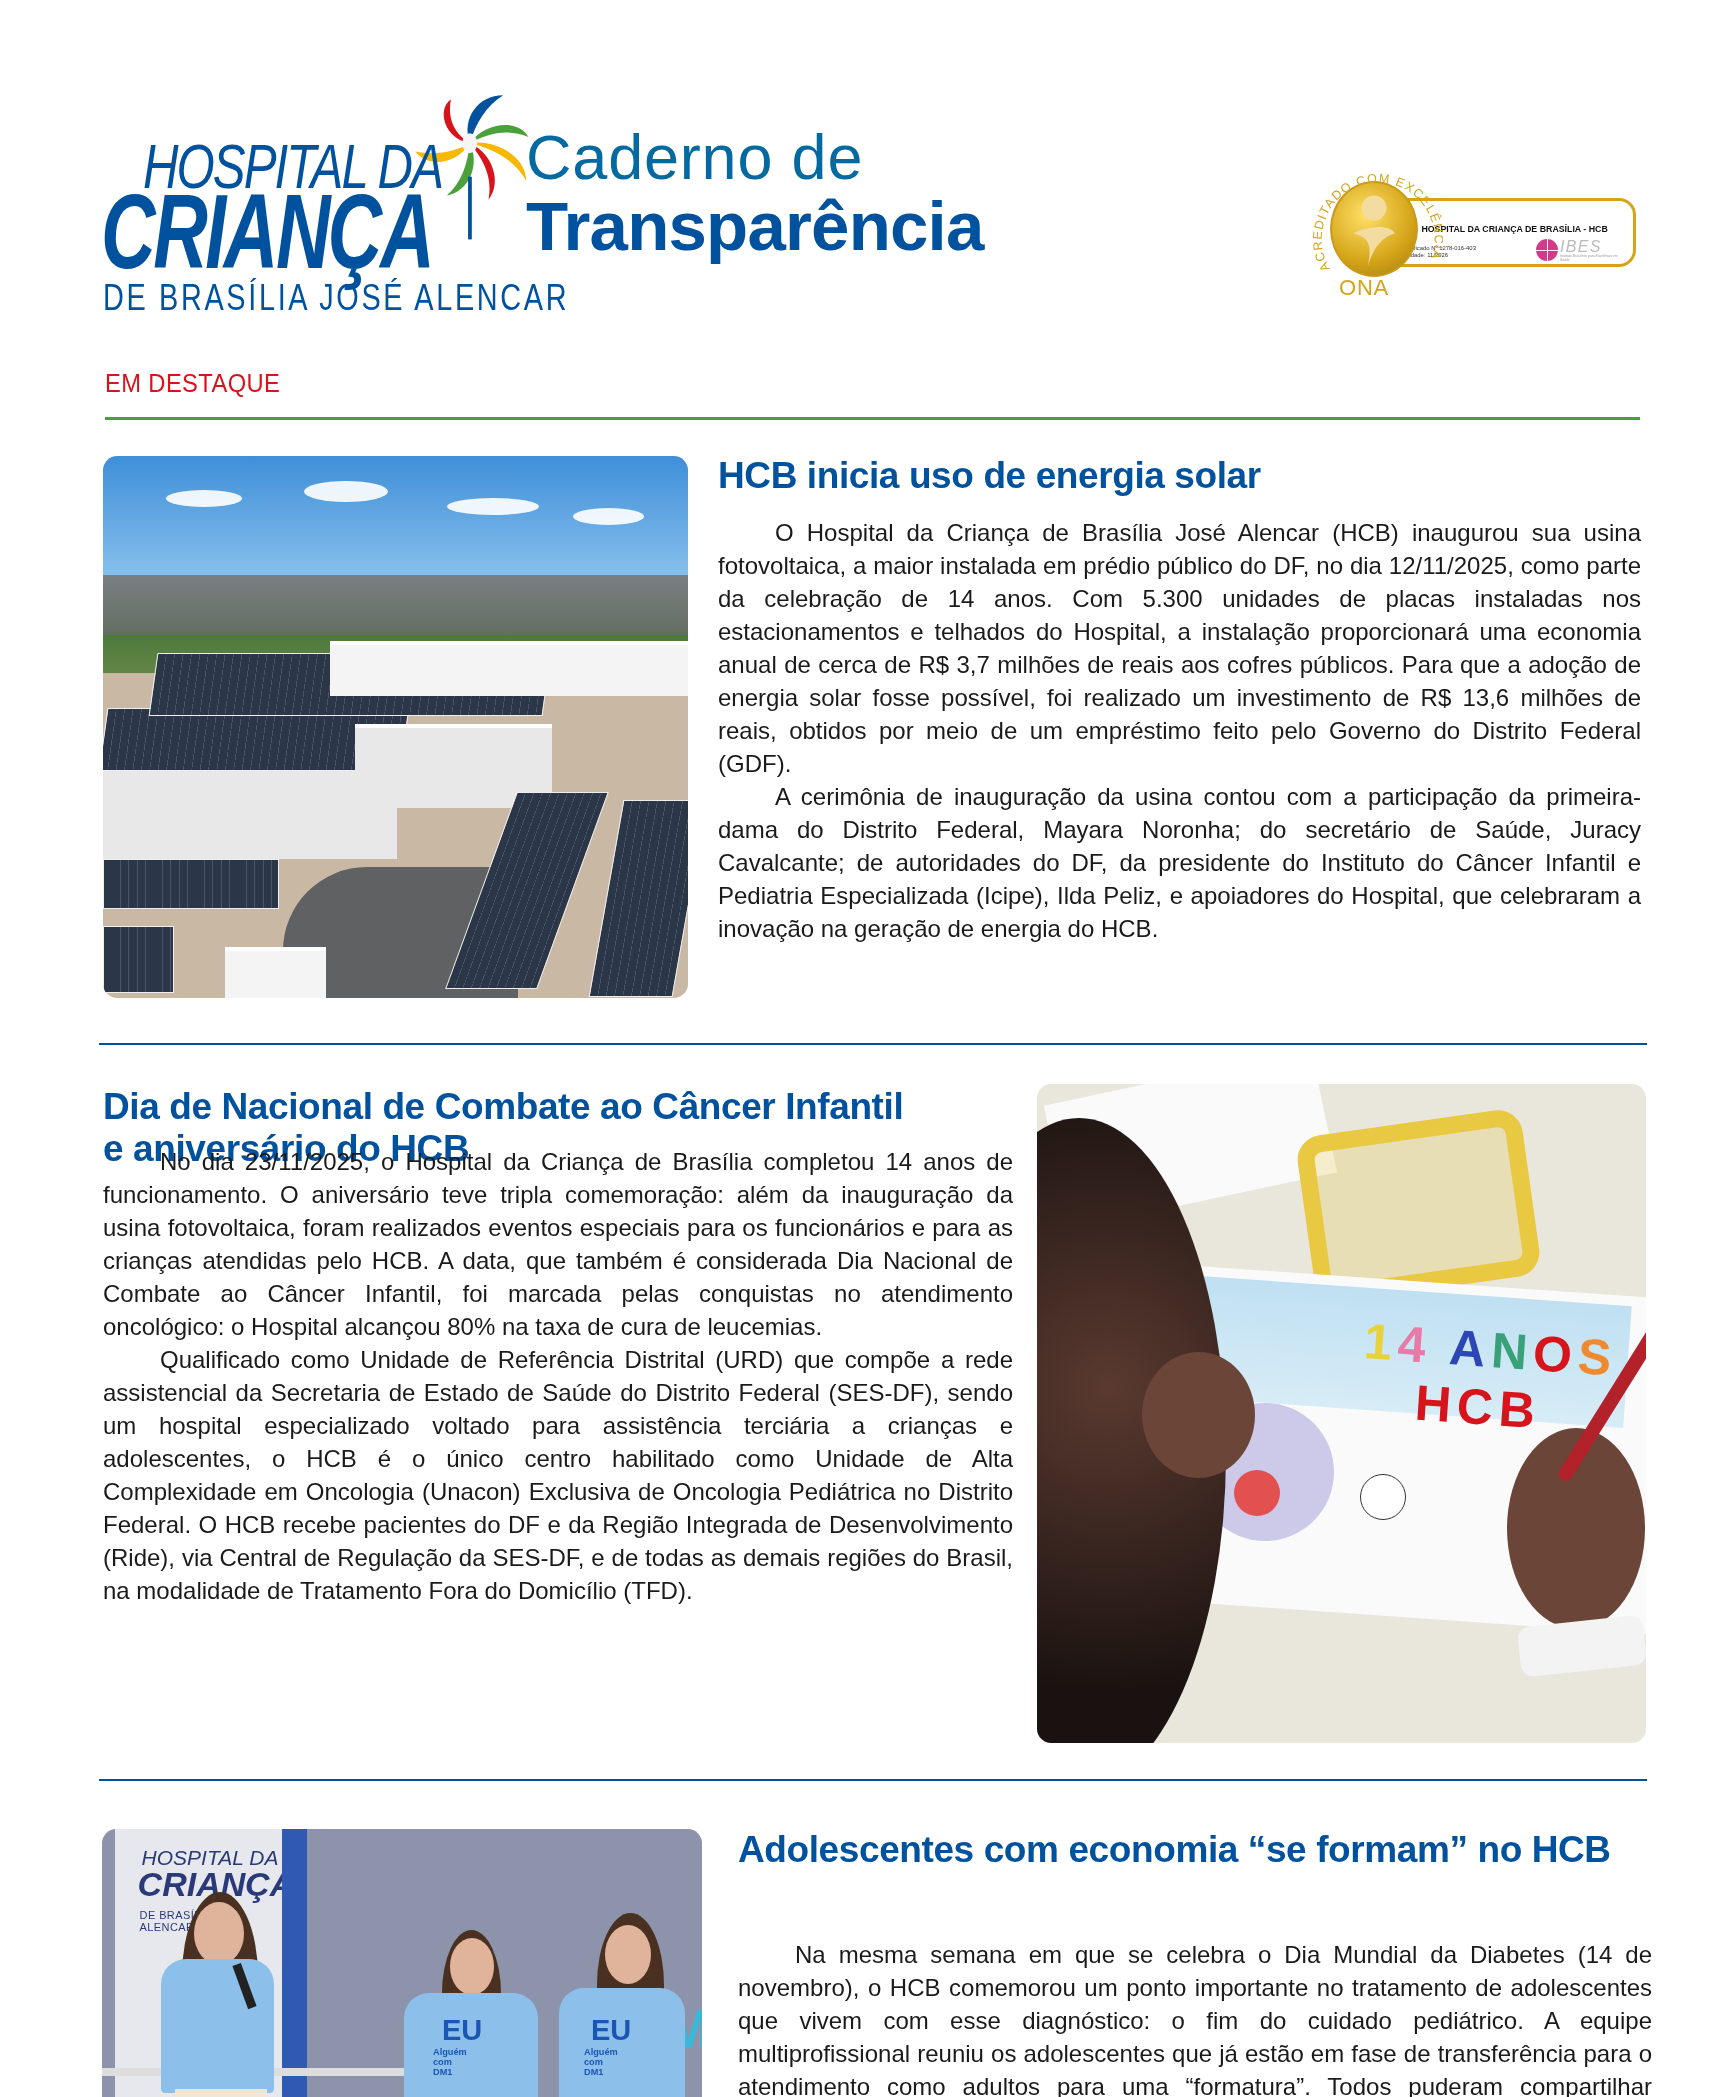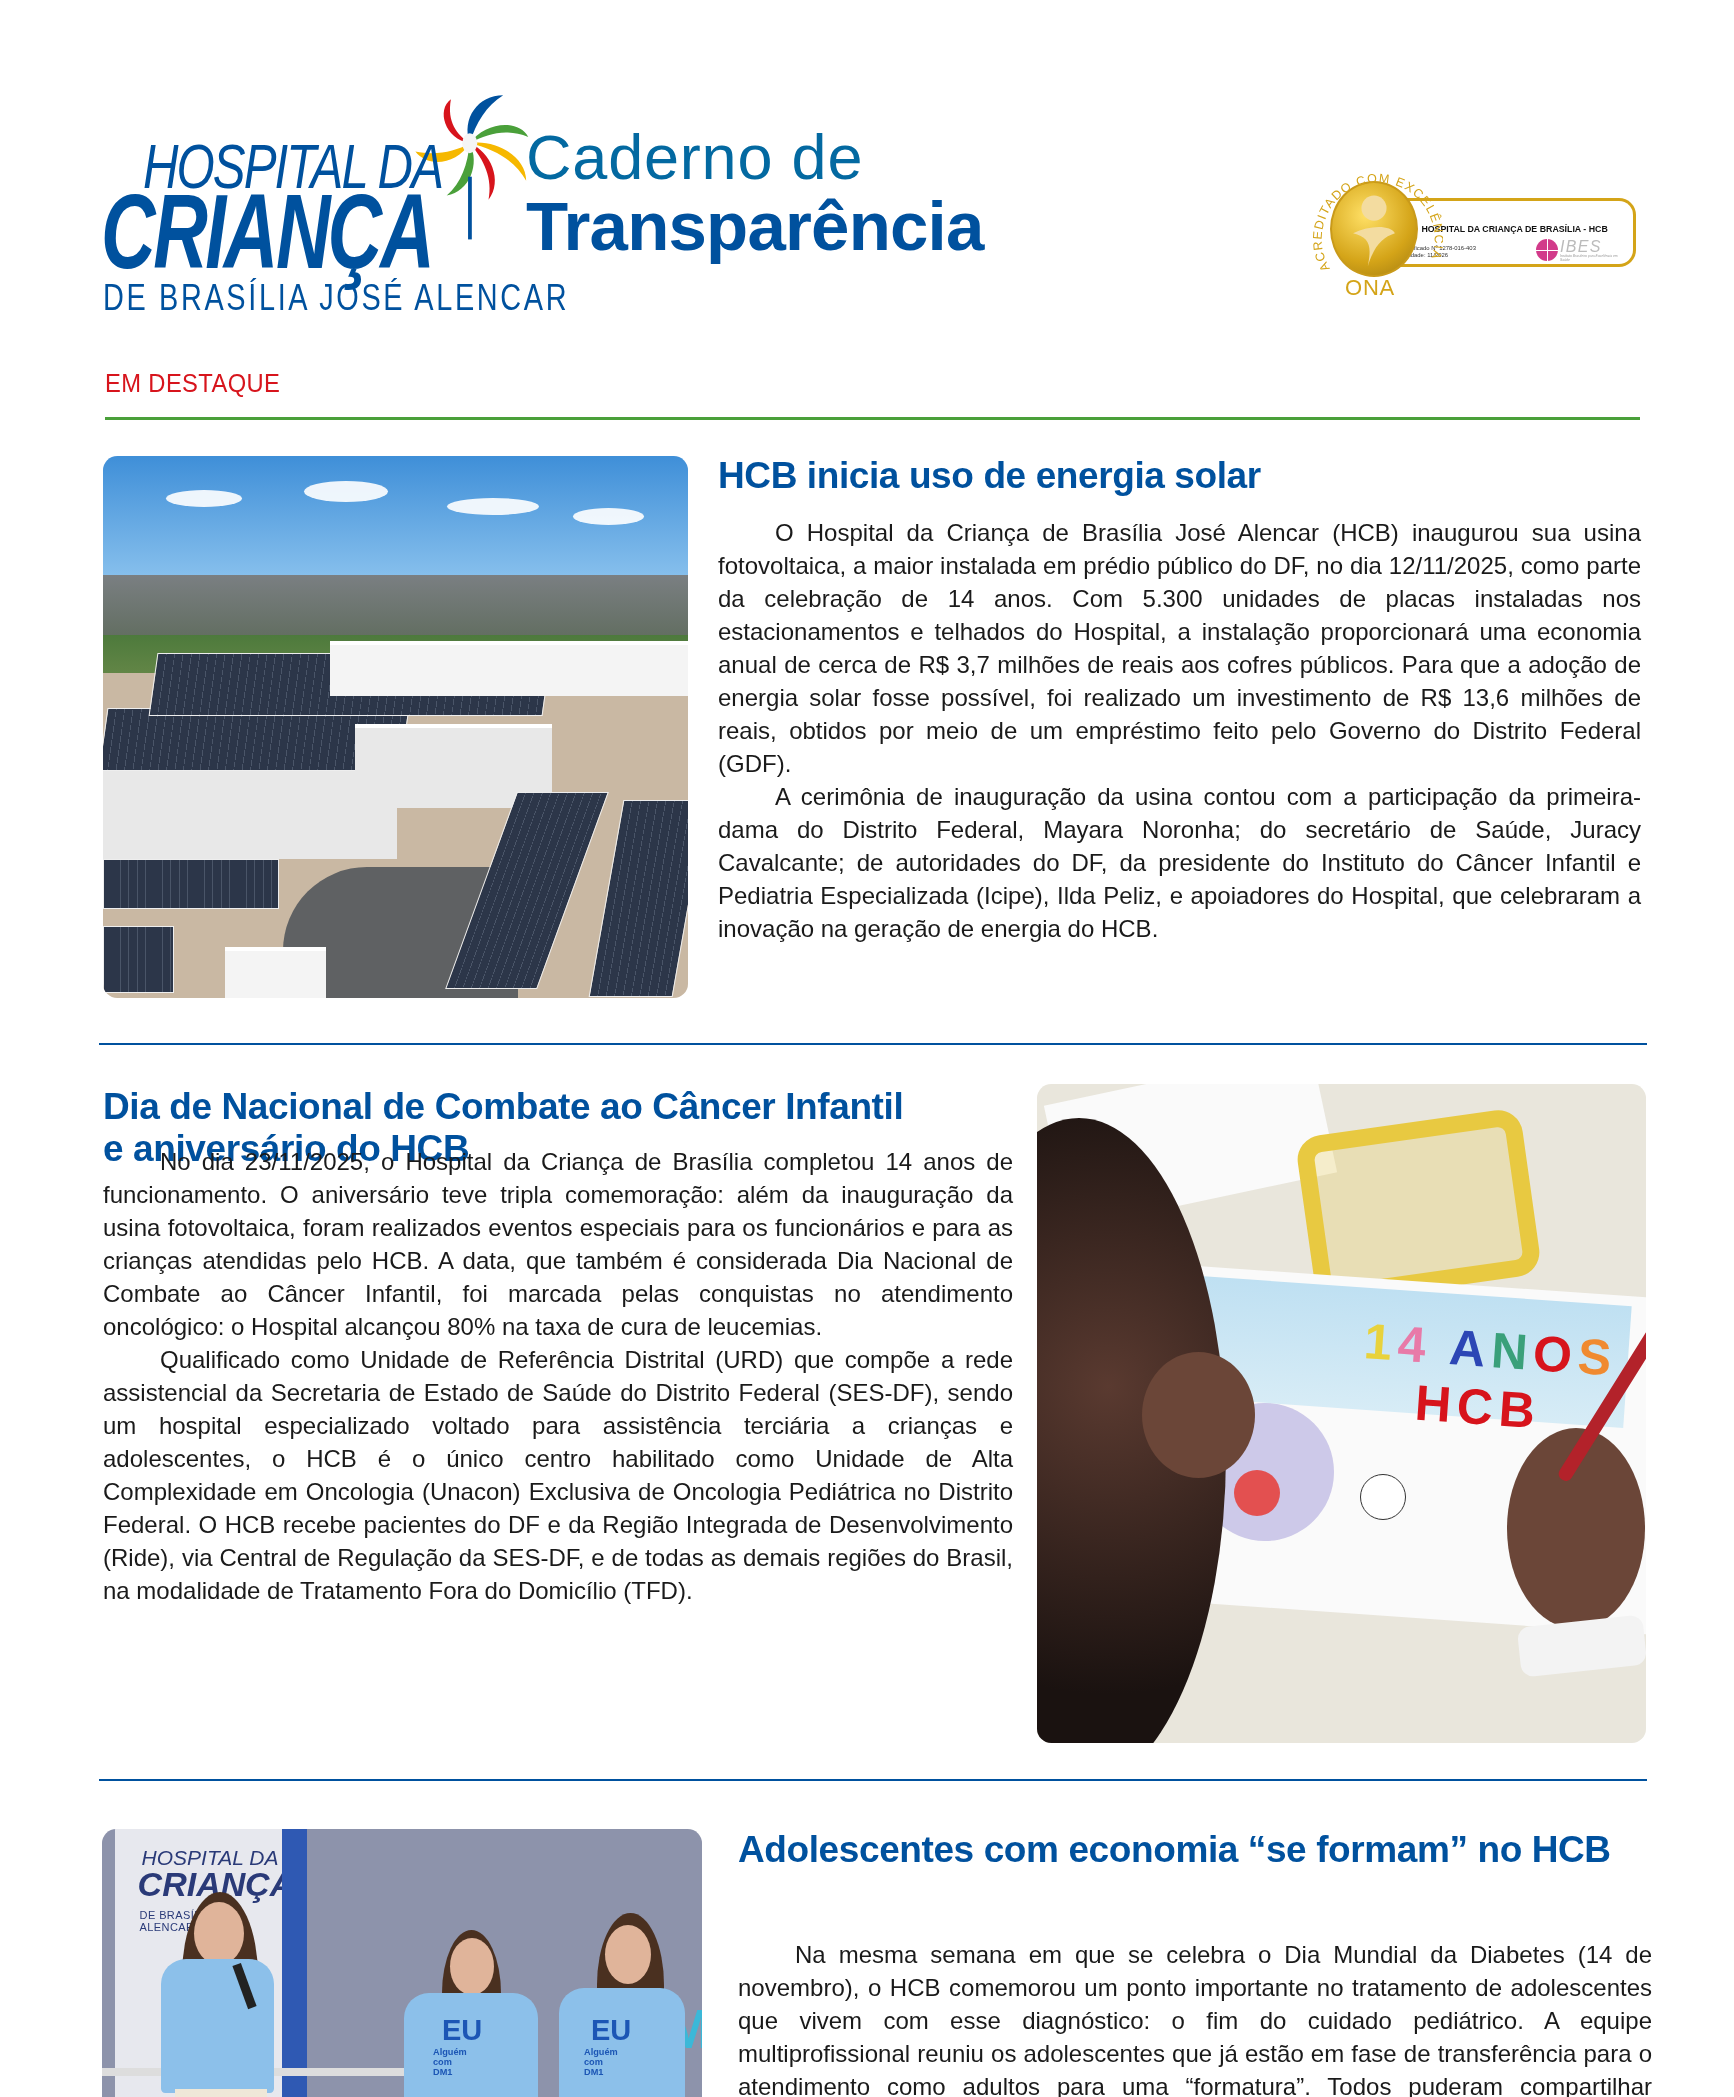--- a/index.html
+++ b/index.html
@@ -23,21 +23,21 @@
   .seal .arc-text { position: absolute; left: 0; top: 0; width: 138px; height: 138px; }
   .seal .banner { position: absolute; left: 88px; top: 34px; width: 243px; height: 69px; border: 3.8px solid #d4a418; border-left: none; border-radius: 0 17px 17px 0; background: #fff; }
   .seal .banner .bn1 { position: absolute; left: 12.6px; top: 11px; width: 218px; text-align: center; font-size: 8.8px; font-weight: 700; color: #111; line-height: 1.25; margin-top: 12px; }
   .seal .banner .cert { position: absolute; left: 8.4px; top: 44px; font-size: 5.9px; color: #333; line-height: 1.2; }
   .seal .banner .ibes { position: absolute; left: 143px; top: 38px; width: 84px; height: 23px; font-style: italic; }
   .seal .ibes .circ { position: absolute; left: 0; top: 0; width: 22px; height: 22px; border-radius: 50%; background: #d23a8a; }
   .seal .ibes .circ::before { content: ""; position: absolute; left: 10.5px; top: 0; width: 0.8px; height: 22px; background: #fff; }
   .seal .ibes .circ::after { content: ""; position: absolute; left: 0; top: 10.5px; width: 22px; height: 0.8px; background: #fff; }
   .seal .ibes .word { position: absolute; left: 24px; top: -0.8px; font-size: 16px; letter-spacing: 1.3px; color: #bbb; }
   .seal .ibes .sub { position: absolute; left: 24px; top: 16px; font-size: 3.4px; color: #999; line-height: 1.1; }
-  .seal .ona { position: absolute; left: 40px; top: 111px; font-size: 22px; color: #d4a418; font-weight: 400; letter-spacing: 0.8px; }
+  .seal .ona { position: absolute; left: 34px; top: 111px; font-size: 22px; color: #d4a418; font-weight: 400; letter-spacing: 0.8px; }
 
   .section-label { position: absolute; left: 105px; top: 369px; font-size: 25px; color: #d7141c; letter-spacing: 0.4px; transform: scaleX(0.95); transform-origin: left; }
   .rule-green { position: absolute; left: 105px; top: 417px; width: 1535px; height: 3.4px; background: #4aa03a; }
   .rule-blue { position: absolute; left: 99px; width: 1548px; height: 2.1px; background: #00519e; }
 
   
   .photo { position: absolute; border-radius: 14.3px; overflow: hidden; }
   .headline { position: absolute; color: #00519e; font-weight: 700; font-size: 37px; line-height: 1.13; letter-spacing: -0.4px; }
   .body-text { position: absolute; font-size: 24px; line-height: 33px; text-align: justify; color: #1a1a1a; }
   .body-text p { text-indent: 57px; }

